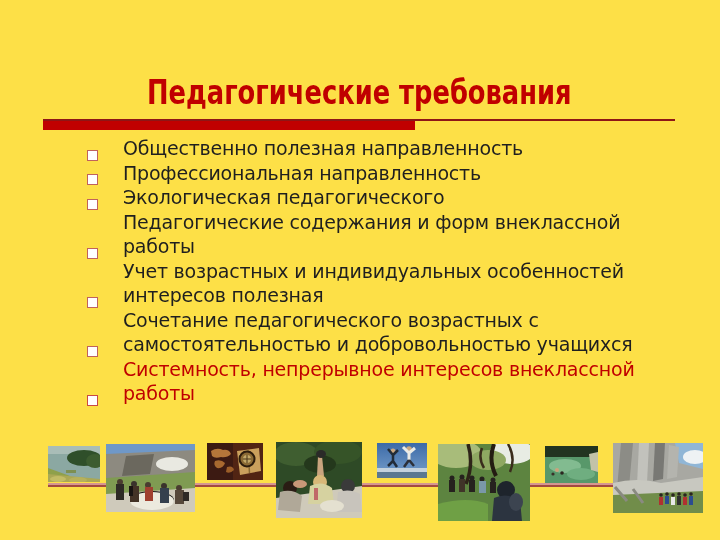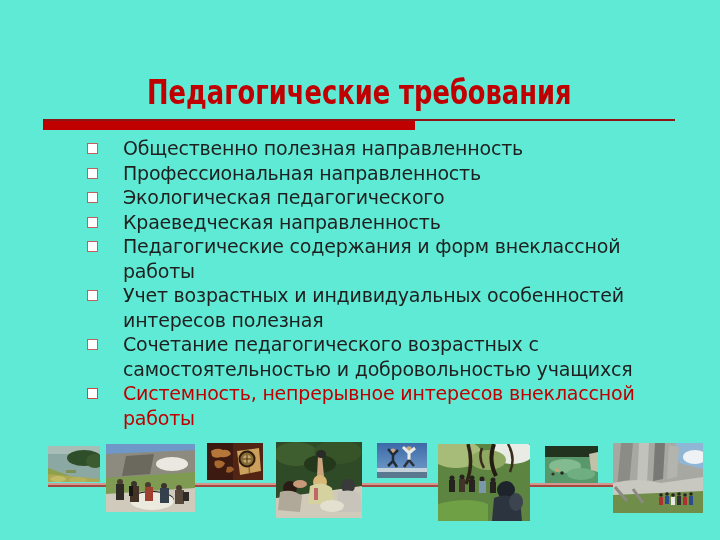--- a/index.html
+++ b/index.html
@@ -1,33 +1,33 @@
 <!DOCTYPE html>
 <html><head>
 <meta charset="utf-8">
 <style>
   html,body{margin:0;padding:0;background:#888;}
   #slide{
-    position:relative;width:720px;height:540px;background:#5eead4;
+    position:relative;width:720px;height:540px;background:#fde047;
     margin:0 auto;overflow:hidden;
     font-family:"DejaVu Sans","Liberation Sans",sans-serif;
   }
   
   .title{
     position:absolute;left:147px;top:54px;
     font-size:33px;font-weight:bold;line-height:1;
     color:#c00000;white-space:nowrap;
     transform:scaleX(.78);transform-origin:0 50%;
   }
   
   .rule-thin{position:absolute;left:43px;top:119px;width:632px;height:2px;background:#8e1616;}
   .rule-bar{position:absolute;left:43px;top:121px;width:372px;height:9px;background:#c00000;}
   
   .list{position:absolute;left:64px;top:136px;width:612px;}
-  .item{display:flex;align-items:flex-start;padding-left:23px;}
+  .item{display:flex;align-items:flex-end;padding-left:23px;}
   .bullet{
     flex:none;width:9px;height:9px;margin:7px 25px 0 0;
     border:1.5px solid #c0625c;background:#fff;
   }
   .item-text{
     font-size:19px;line-height:24.5px;color:#1f1f1f;
     white-space:pre-line;letter-spacing:-0.2px;
   }
   .item.red .item-text{color:#c00000;}
   .item.red .bullet{border-color:#c94a44;}
@@ -54,24 +54,20 @@
       <span class="bullet"></span>
       <span class="item-text">Общественно полезная направленность</span>
     </div>
     <div class="item">
       <span class="bullet"></span>
       <span class="item-text">Профессиональная направленность</span>
     </div>
     <div class="item">
       <span class="bullet"></span>
       <span class="item-text">Экологическая педагогического</span>
-    </div>
-    <div class="item">
-      <span class="bullet"></span>
-      <span class="item-text">Краеведческая направленность</span>
     </div>
     <div class="item">
       <span class="bullet"></span>
       <span class="item-text">Педагогические содержания и форм внеклассной
 работы</span>
     </div>
     <div class="item">
       <span class="bullet"></span>
       <span class="item-text">Учет возрастных и индивидуальных особенностей
 интересов полезная</span>

